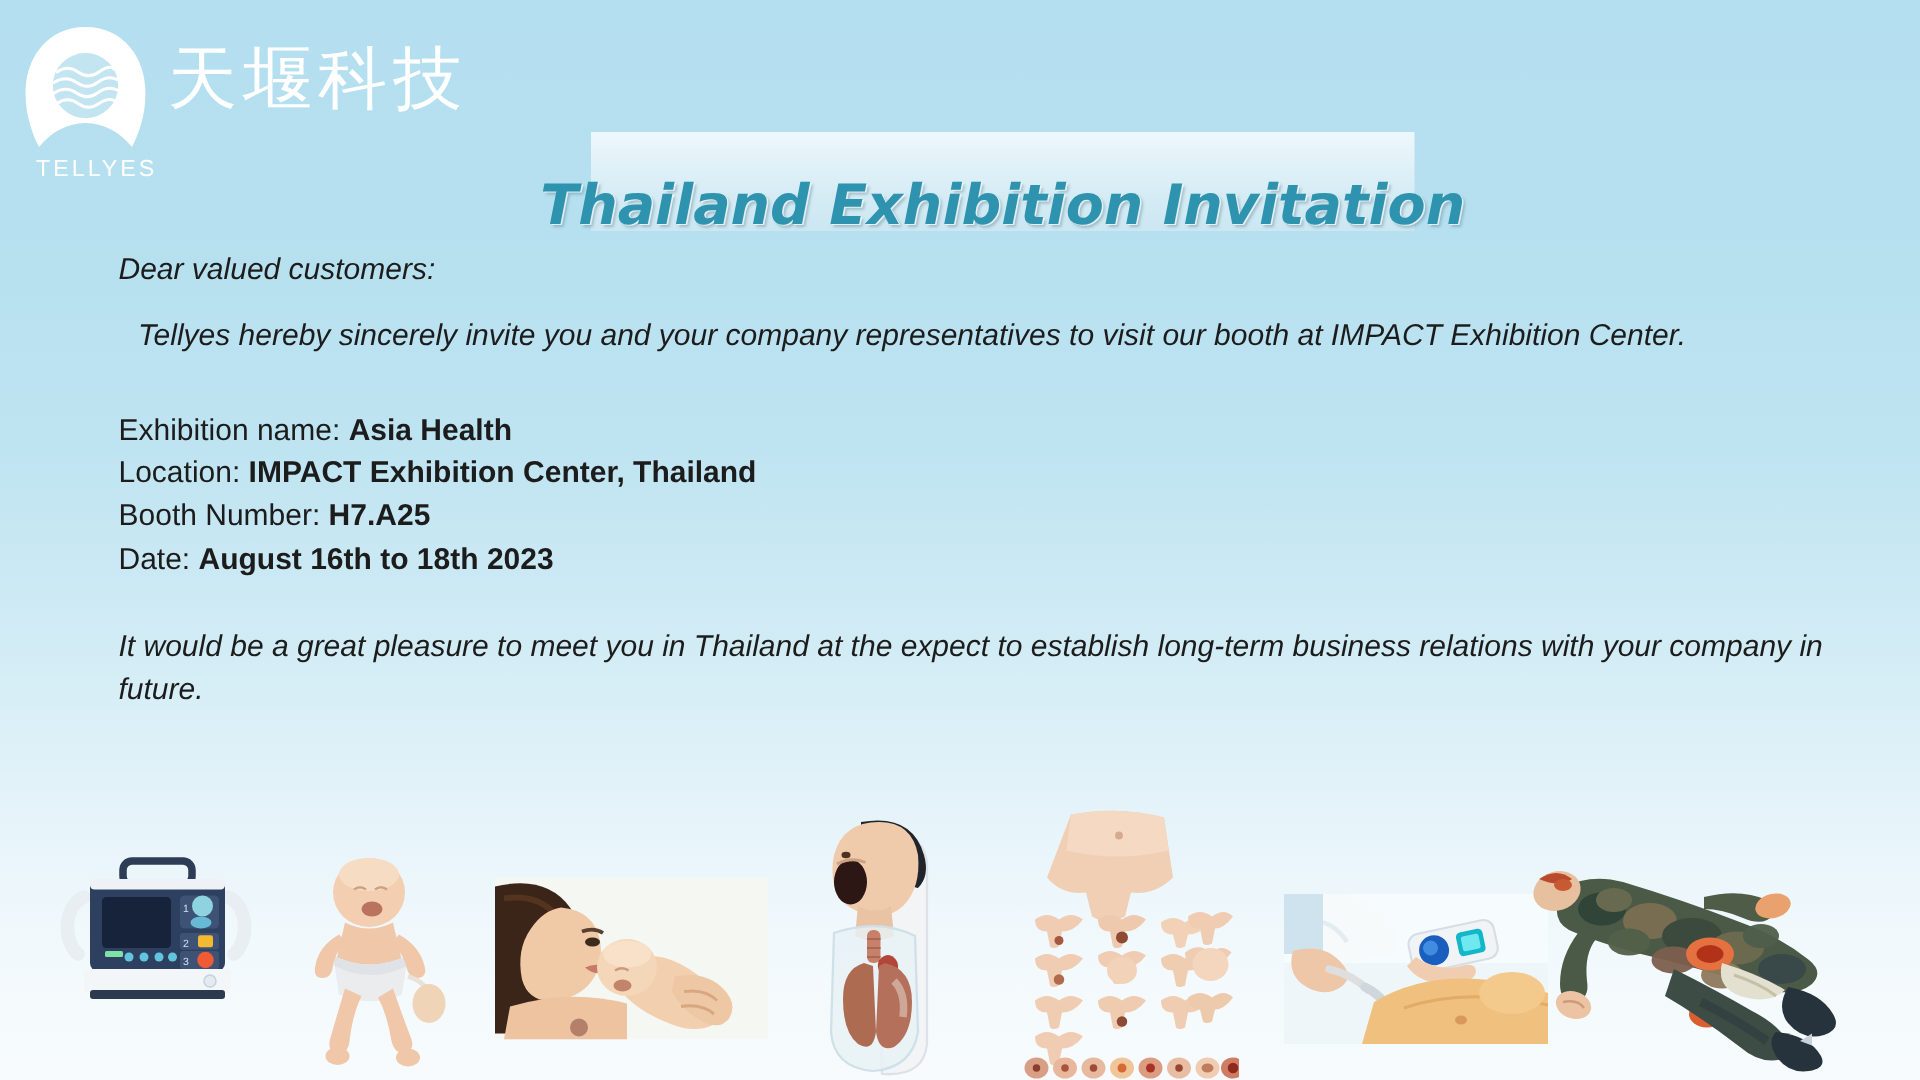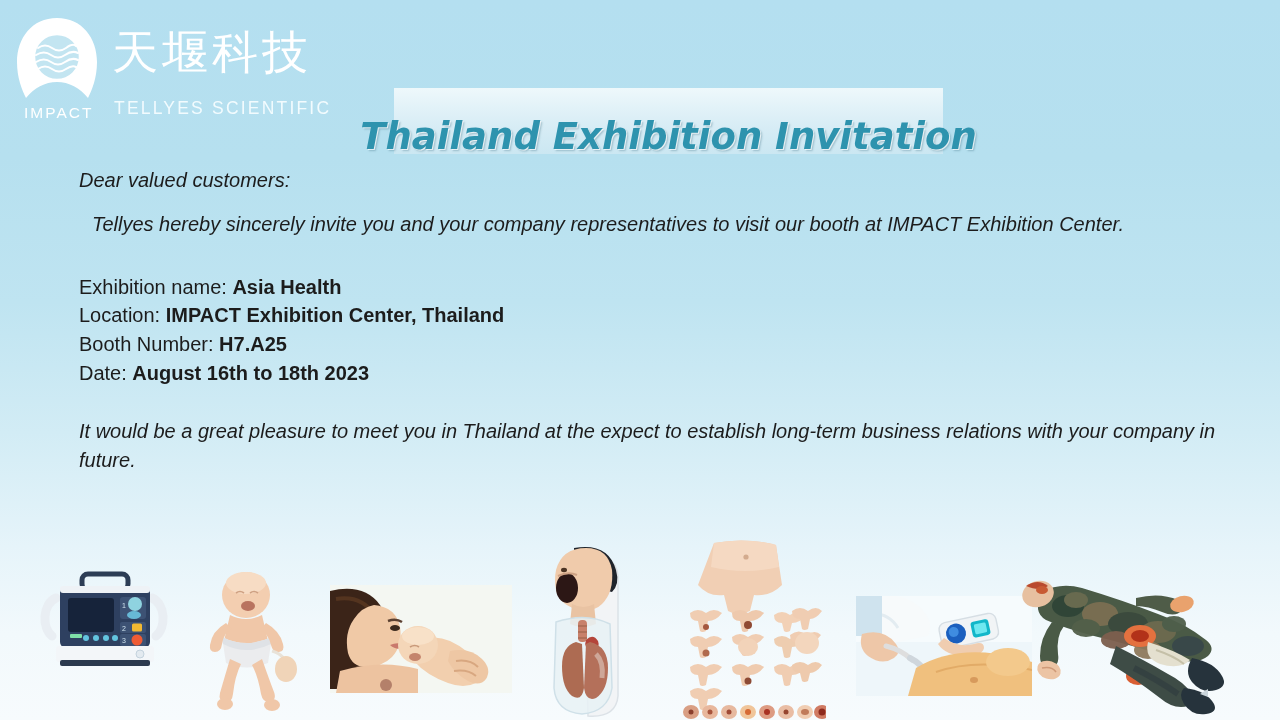--- a/index.html
+++ b/index.html
@@ -160,25 +160,24 @@
 
         <g stroke="#ffffff" stroke-width="2" fill="none" stroke-linecap="round">
           <path d="M24 32 Q31 27 38 32 Q45 37 52 32 Q59 27 62 30"></path>
           <path d="M22 39 Q30 34 37 39 Q44 44 51 39 Q58 34 64 37"></path>
           <path d="M22 46 Q30 41 37 46 Q44 51 51 46 Q58 41 64 44"></path>
           <path d="M24 53 Q31 48 38 53 Q45 58 52 53 Q58 49 62 51"></path>
         </g>
       </svg>
     </div>
 
-    <div id="logo-brand-sub">IMPACT</div>
+    <div id="logo-brand-sub">TELLYES</div>
 
     <div id="logo-wordmark-cn">天堰科技</div>
 
-    <div id="logo-wordmark-en">TELLYES SCIENTIFIC</div>
   </div>
 
   <div id="title-banner">
     <div id="title-text">Thailand Exhibition Invitation</div>
   </div>
 
   <div id="body-copy">
 
     <p class="para para-salutation">Dear valued customers:</p>
 

